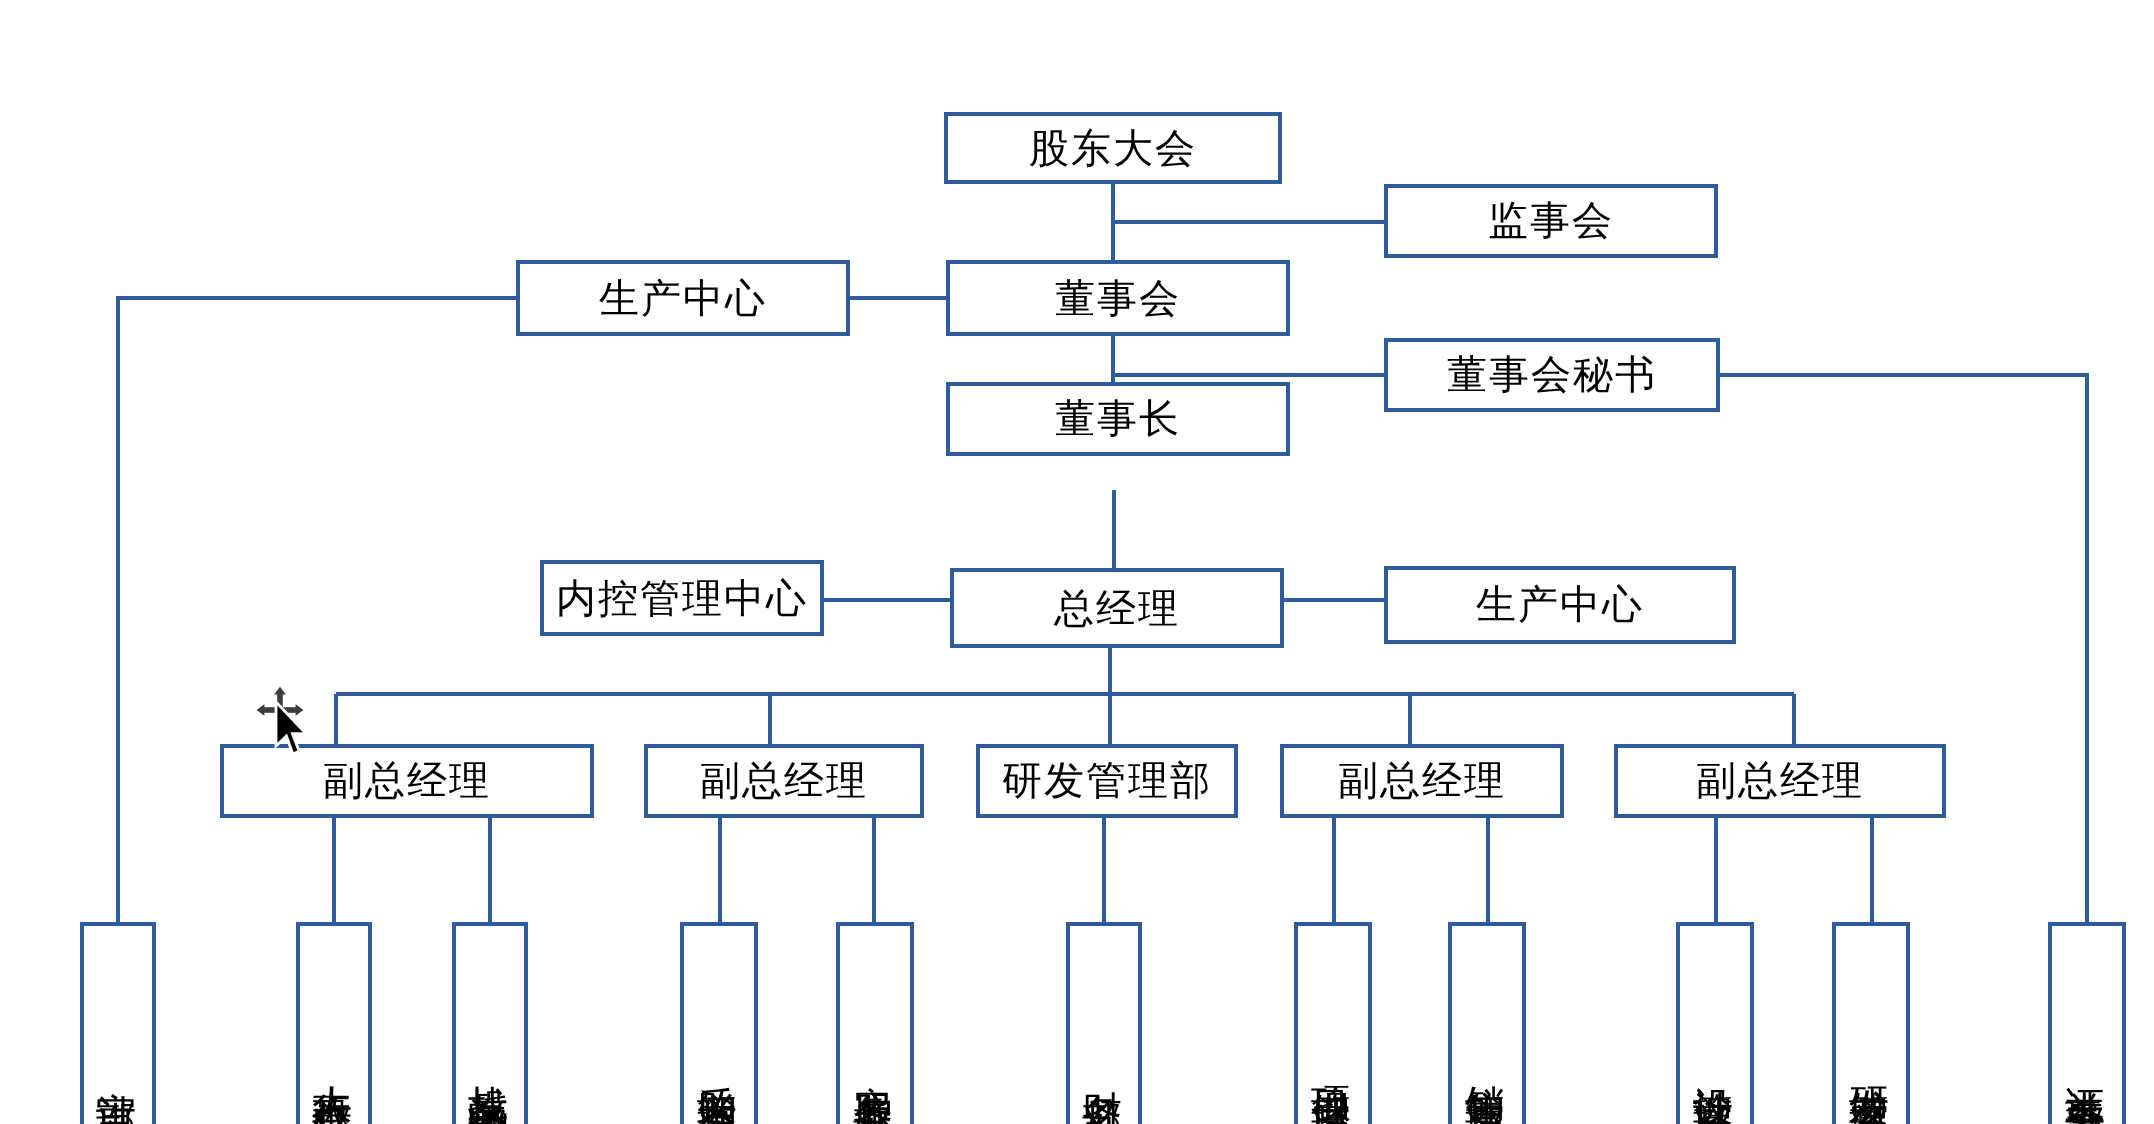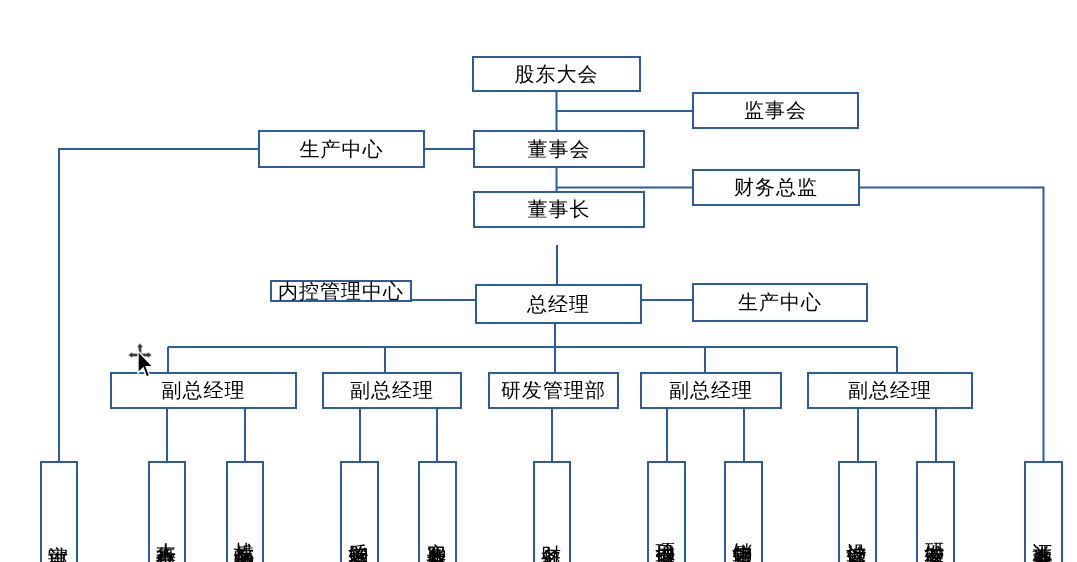--- a/index.html
+++ b/index.html
@@ -68,25 +68,25 @@
          M744 362 V414
          M858 362 V414
          M936 362 V414" fill="none" stroke="#2E5B9E" stroke-width="2"></path>
   </svg>
 
   <div class="node" style="left:472px;top:9px;width:169px;height:36px">股东大会</div>
   <div class="node" style="left:692px;top:45px;width:167px;height:37px">监事会</div>
 
   <div class="node" style="left:258px;top:83px;width:167px;height:38px">生产中心</div>
   <div class="node" style="left:473px;top:83px;width:172px;height:38px">董事会</div>
-  <div class="node" style="left:692px;top:122px;width:168px;height:37px">财务总监</div>
+  <div class="node" style="left:692px;top:122px;width:168px;height:37px">董事会秘书</div>
 
   <div class="node" style="left:473px;top:144px;width:172px;height:37px">董事长</div>
 
-  <div class="node" style="left:270px;top:233px;width:142px;height:22px">内控管理中心</div>
+  <div class="node" style="left:270px;top:233px;width:142px;height:38px">内控管理中心</div>
   <div class="node" style="left:475px;top:237px;width:167px;height:40px">总经理</div>
   <div class="node" style="left:692px;top:236px;width:176px;height:39px">生产中心</div>
 
   <div class="node" style="left:110px;top:325px;width:187px;height:37px">副总经理</div>
   <div class="node" style="left:322px;top:325px;width:140px;height:37px">副总经理</div>
   <div class="node" style="left:488px;top:325px;width:131px;height:37px">研发管理部</div>
   <div class="node" style="left:640px;top:325px;width:142px;height:37px">副总经理</div>
   <div class="node" style="left:807px;top:325px;width:166px;height:37px">副总经理</div>
 
   <div class="node vnode" style="left:40px;top:414px;width:38px;height:141px">审计部</div>

